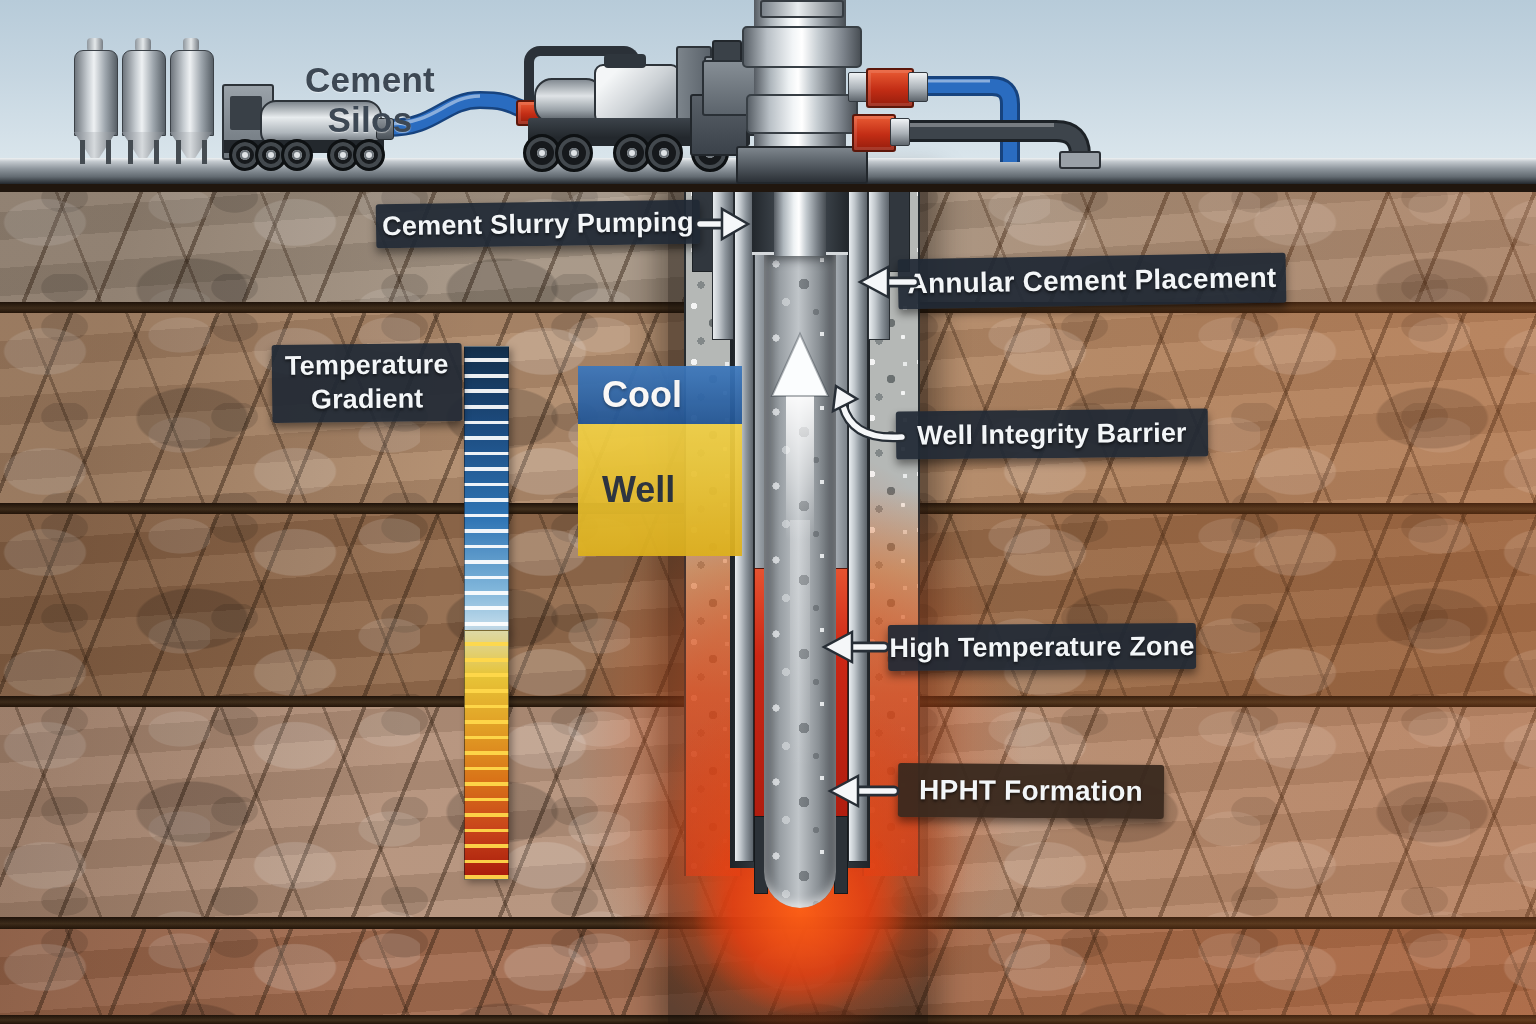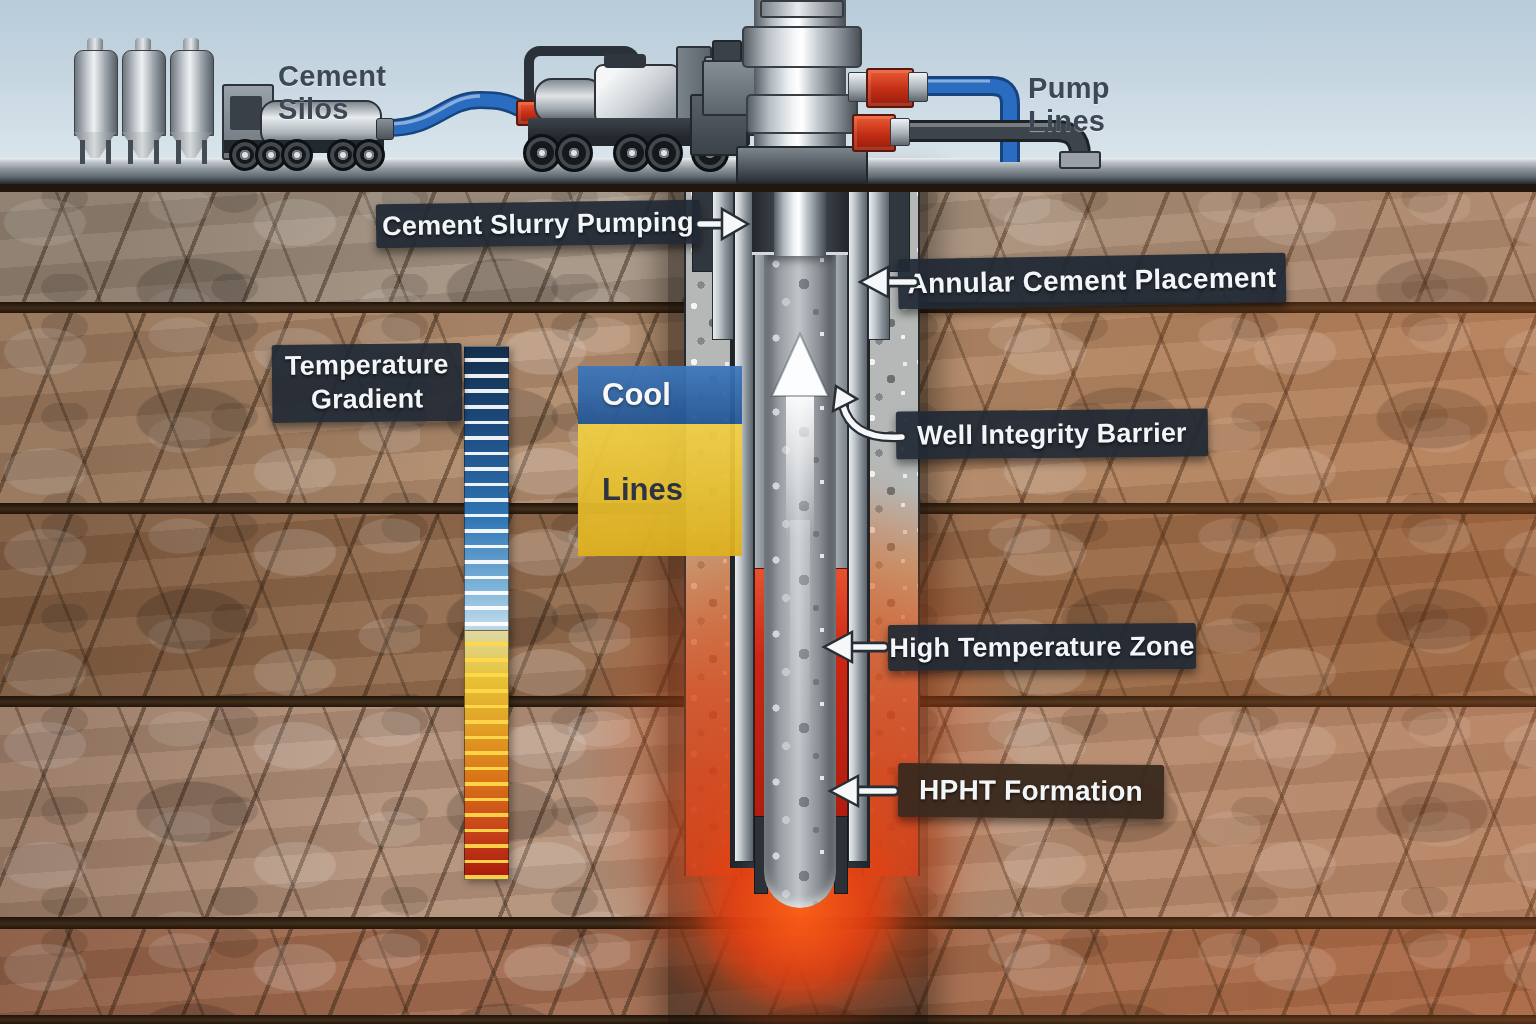--- a/index.html
+++ b/index.html
@@ -101,22 +101,22 @@
     font-size:27px;letter-spacing:0.2px;text-shadow:0 2px 3px rgba(0,0,0,0.55);white-space:nowrap;}
   .tg-bar-top{left:464px;top:346px;width:43px;height:284px;
     background:repeating-linear-gradient(to bottom, rgba(255,255,255,0) 0 11.5px, rgba(255,255,255,0.92) 11.5px 15.5px),
       linear-gradient(to bottom,#132e4a,#1d4d82 30%,#2e74b4 60%,#7fb5da 85%,#c8dfec);
     border:1px solid rgba(18,24,31,0.55);box-shadow:3px 3px 7px rgba(0,0,0,0.35);}
   .tg-bar-bottom{left:464px;top:630px;width:43px;height:248px;
     background:repeating-linear-gradient(to bottom, rgba(255,255,255,0) 0 11.5px, rgba(255,216,74,0.95) 11.5px 15.5px),
       linear-gradient(to bottom,#ddd9a6,#e7c437 18%,#e19d24 40%,#d97318 60%,#c8441b 80%,#a81a0a);
     border:1px solid rgba(18,24,31,0.55);box-shadow:3px 3px 7px rgba(0,0,0,0.35);}
   .legend-item{left:578px;width:164px;display:flex;align-items:center;padding-left:24px;
-    box-sizing:border-box;font-size:31px;opacity:0.94;text-shadow:0 2px 3px rgba(0,0,0,0.35);}
-  .surface-label{color:#3d4854;font-size:29px;letter-spacing:0.3px;
+    box-sizing:border-box;font-size:36px;opacity:0.94;text-shadow:0 2px 3px rgba(0,0,0,0.35);}
+  .surface-label{color:#3d4854;font-size:35px;text-align:center;letter-spacing:0.3px;
     text-shadow:0 1px 1px rgba(255,255,255,0.5);}
 </style>
 </head>
 <body>
 
 <div class="scene">
 
   <div class="abs sky"></div>
   <div class="abs rock" style="top:184px;height:118px;background-color:#a59584;"></div>
   <div class="abs sep" style="top:302px;height:11px;"></div>
@@ -234,25 +234,24 @@
     <div class="abs ring-chrome" style="left:890px;top:118px;width:18px;height:26px;"></div>
   </div>
 
   <div class="abs tg-bar-top"></div>
   <div class="abs tg-bar-bottom"></div>
 
   <div class="abs legend-item" style="top:366px;height:58px;background:linear-gradient(to bottom,#3d78bc,#235695);color:#ffffff;">
     <span>Cool</span>
   </div>
   <div class="abs legend-item" style="top:424px;height:132px;background:linear-gradient(to bottom,#f0cf45,#ddb01e);color:#27313f;text-shadow:none;">
-    <span>Lines</span>
+    <span>Well</span>
   </div>
 
   <div class="abs surface-label" style="left:278px;top:60px;width:184px;"><span>Cement Silos</span></div>
-  <div class="abs surface-label" style="left:1028px;top:72px;width:160px;"><span>Pump Lines</span></div>
 
   <div class="abs callout" style="left:272px;top:344px;width:190px;height:78px;transform:rotate(-0.6deg);text-align:center;white-space:normal;line-height:1.25;">
     <span>Temperature Gradient</span>
   </div>
   <div class="abs callout" style="left:376px;top:202px;width:324px;height:44px;transform:rotate(-0.8deg);">
     <span>Cement Slurry Pumping</span>
   </div>
   <div class="abs callout" style="left:898px;top:256px;width:388px;height:50px;transform:rotate(-1deg);font-size:28px;">
     <span>Annular Cement Placement</span>
   </div>

